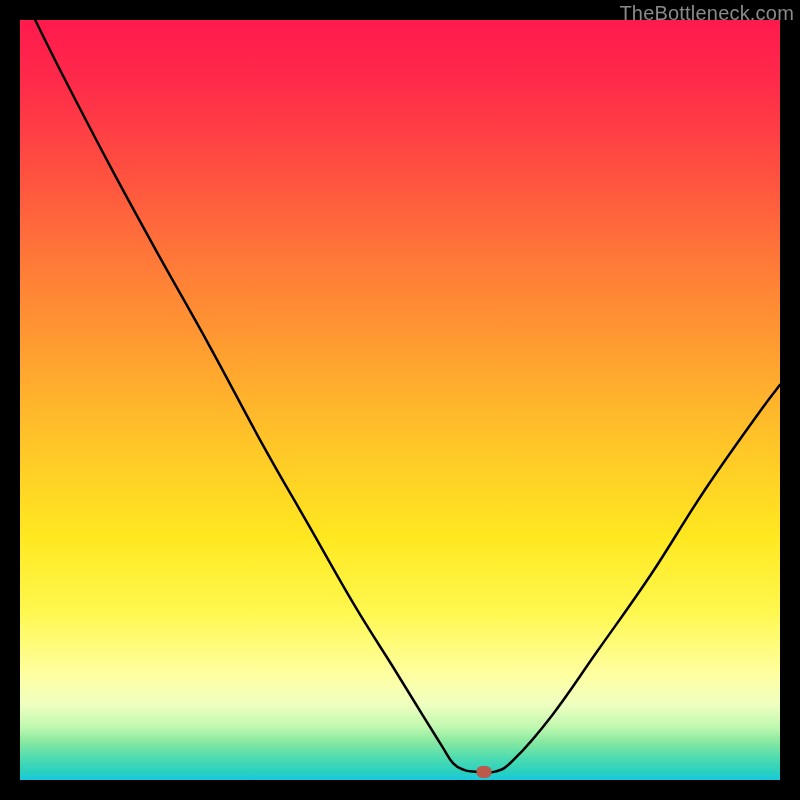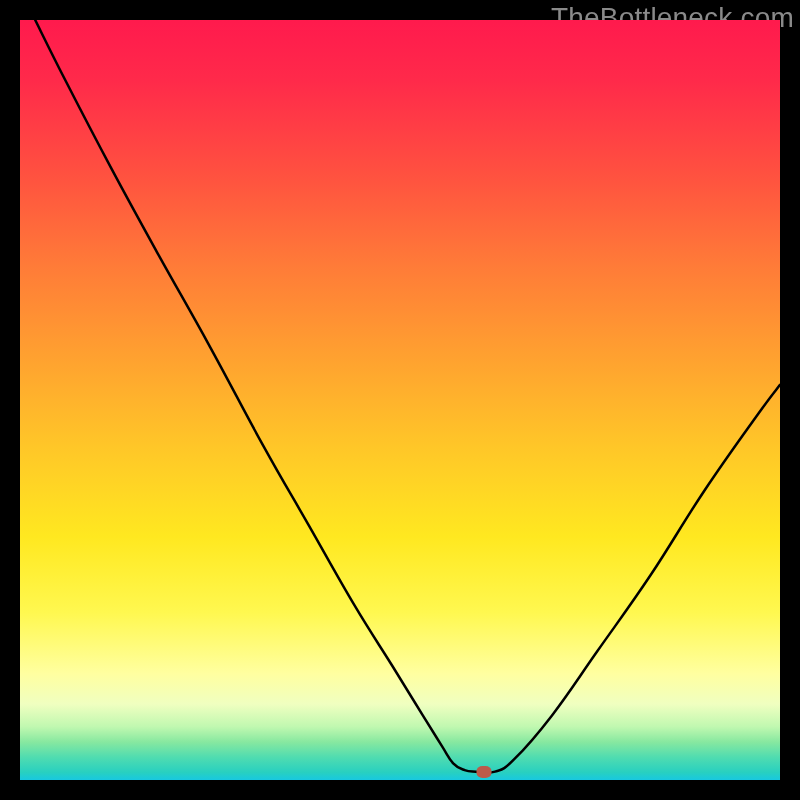--- a/index.html
+++ b/index.html
@@ -53,21 +53,21 @@
     height: 12px;
     background: #bb5a4a;
     border-radius: 6px / 5px;
     transform: translate(-50%, -50%);
   }
   .watermark {
     position: absolute;
     top: 2px;
     right: 6px;
     font-family: Arial, Helvetica, sans-serif;
-    font-size: 28px;
+    font-size: 20px;
     color: #8a8a8a;
     font-weight: normal;
     letter-spacing: 0.2px;
   }
 </style>
 </head>
 <body>
 
 <div class="chart-container">
   <div class="watermark">TheBottleneck.com</div>

